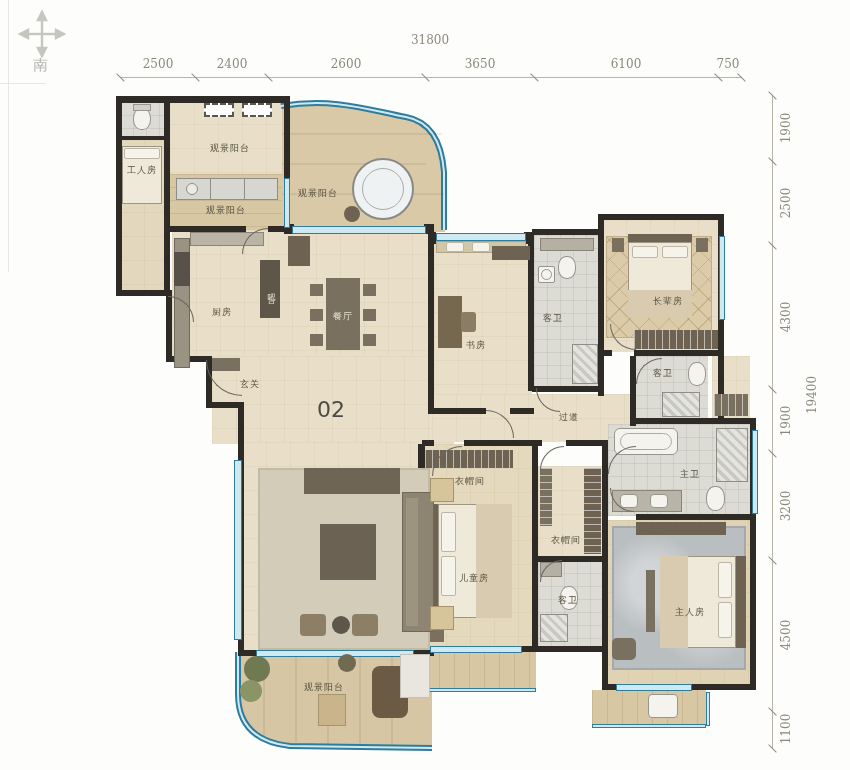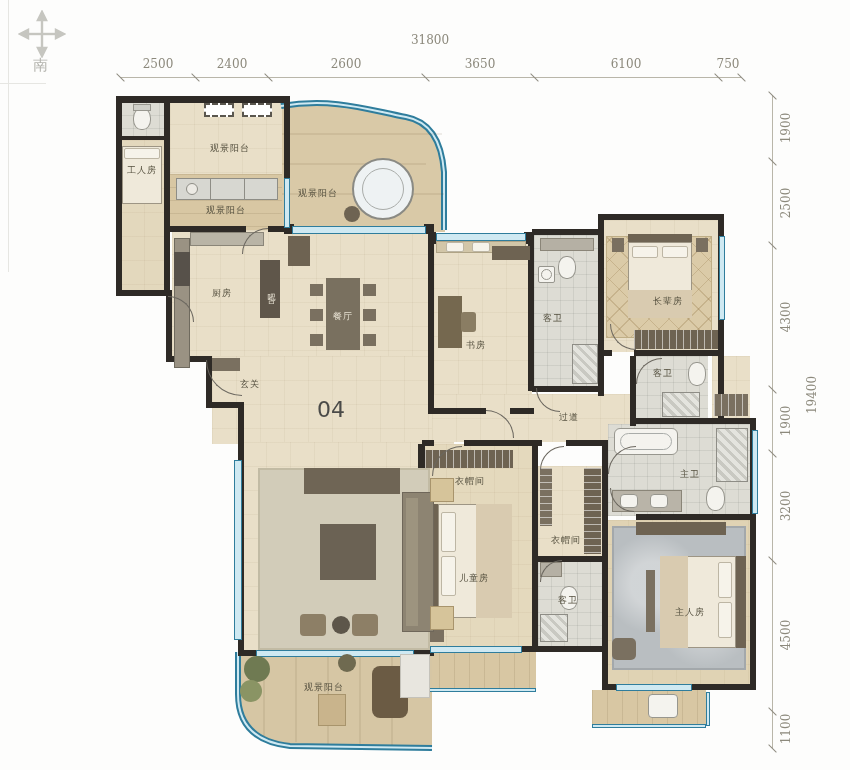--- a/index.html
+++ b/index.html
@@ -333,39 +333,39 @@
   <div class="arc" style="left:432px;top:446px;width:30px;height:30px;border-left:1px solid #6b675f;border-top:1px solid #6b675f;border-top-left-radius:100%"></div>
   <div class="arc" style="left:540px;top:446px;width:24px;height:24px;border-left:1px solid #6b675f;border-top:1px solid #6b675f;border-top-left-radius:100%"></div>
   <div class="arc" style="left:608px;top:446px;width:28px;height:28px;border-left:1px solid #6b675f;border-top:1px solid #6b675f;border-top-left-radius:100%"></div>
   <div class="arc" style="left:540px;top:560px;width:22px;height:22px;border-left:1px solid #6b675f;border-top:1px solid #6b675f;border-top-left-radius:100%"></div>
   <div class="arc" style="left:610px;top:488px;width:24px;height:24px;border-left:1px solid #6b675f;border-bottom:1px solid #6b675f;border-bottom-left-radius:100%"></div>
 
   <div class="lab" style="left:142px;top:170px">工人房</div>
   <div class="lab" style="left:230px;top:148px">观景阳台</div>
   <div class="lab" style="left:226px;top:210px">观景阳台</div>
   <div class="lab" style="left:318px;top:193px">观景阳台</div>
-  <div class="lab" style="left:222px;top:293px">厨房</div>
+  <div class="lab" style="left:222px;top:312px">厨房</div>
   <div class="lab vlab ondark" style="left:270px;top:289px;font-size:8px">吧台</div>
   <div class="lab ondark" style="left:343px;top:316px">餐厅</div>
   <div class="lab" style="left:250px;top:384px">玄关</div>
   <div class="lab" style="left:476px;top:345px">书房</div>
   <div class="lab" style="left:553px;top:318px">客卫</div>
   <div class="lab" style="left:668px;top:301px">长辈房</div>
   <div class="lab" style="left:663px;top:373px">客卫</div>
   <div class="lab" style="left:569px;top:417px">过道</div>
   <div class="lab" style="left:470px;top:481px">衣帽间</div>
   <div class="lab" style="left:474px;top:578px">儿童房</div>
   <div class="lab" style="left:566px;top:540px">衣帽间</div>
   <div class="lab" style="left:568px;top:600px">客卫</div>
   <div class="lab" style="left:294px;top:542px">客厅</div>
   <div class="lab" style="left:690px;top:474px">主卫</div>
   <div class="lab" style="left:690px;top:612px">主人房</div>
   <div class="lab" style="left:324px;top:687px">观景阳台</div>
 
-  <div class="unit" style="left:331px;top:409px">04</div>
+  <div class="unit" style="left:331px;top:409px">02</div>
 
   <div class="furn rugbase" style="left:258px;top:468px;width:172px;height:182px;z-index:0"></div>
   <div class="furn" style="left:304px;top:468px;width:96px;height:26px;background:#6f6555"></div>
   <div class="furn" style="left:402px;top:492px;width:32px;height:140px;background:#8d8472;border:1px solid #6f675a"></div>
   <div class="furn" style="left:406px;top:498px;width:12px;height:128px;background:#9d947f"></div>
   <div class="furn" style="left:430px;top:478px;width:24px;height:24px;background:#d6c49a;border:1px solid #a8946c"></div>
   <div class="furn" style="left:430px;top:606px;width:24px;height:24px;background:#d6c49a;border:1px solid #a8946c"></div>
   <div class="furn" style="left:320px;top:524px;width:56px;height:56px;background:#6b6254"></div>
   <div class="furn" style="left:300px;top:614px;width:26px;height:22px;background:#8d7f66;border-radius:4px"></div>
   <div class="furn" style="left:352px;top:614px;width:26px;height:22px;background:#8d7f66;border-radius:4px"></div>

